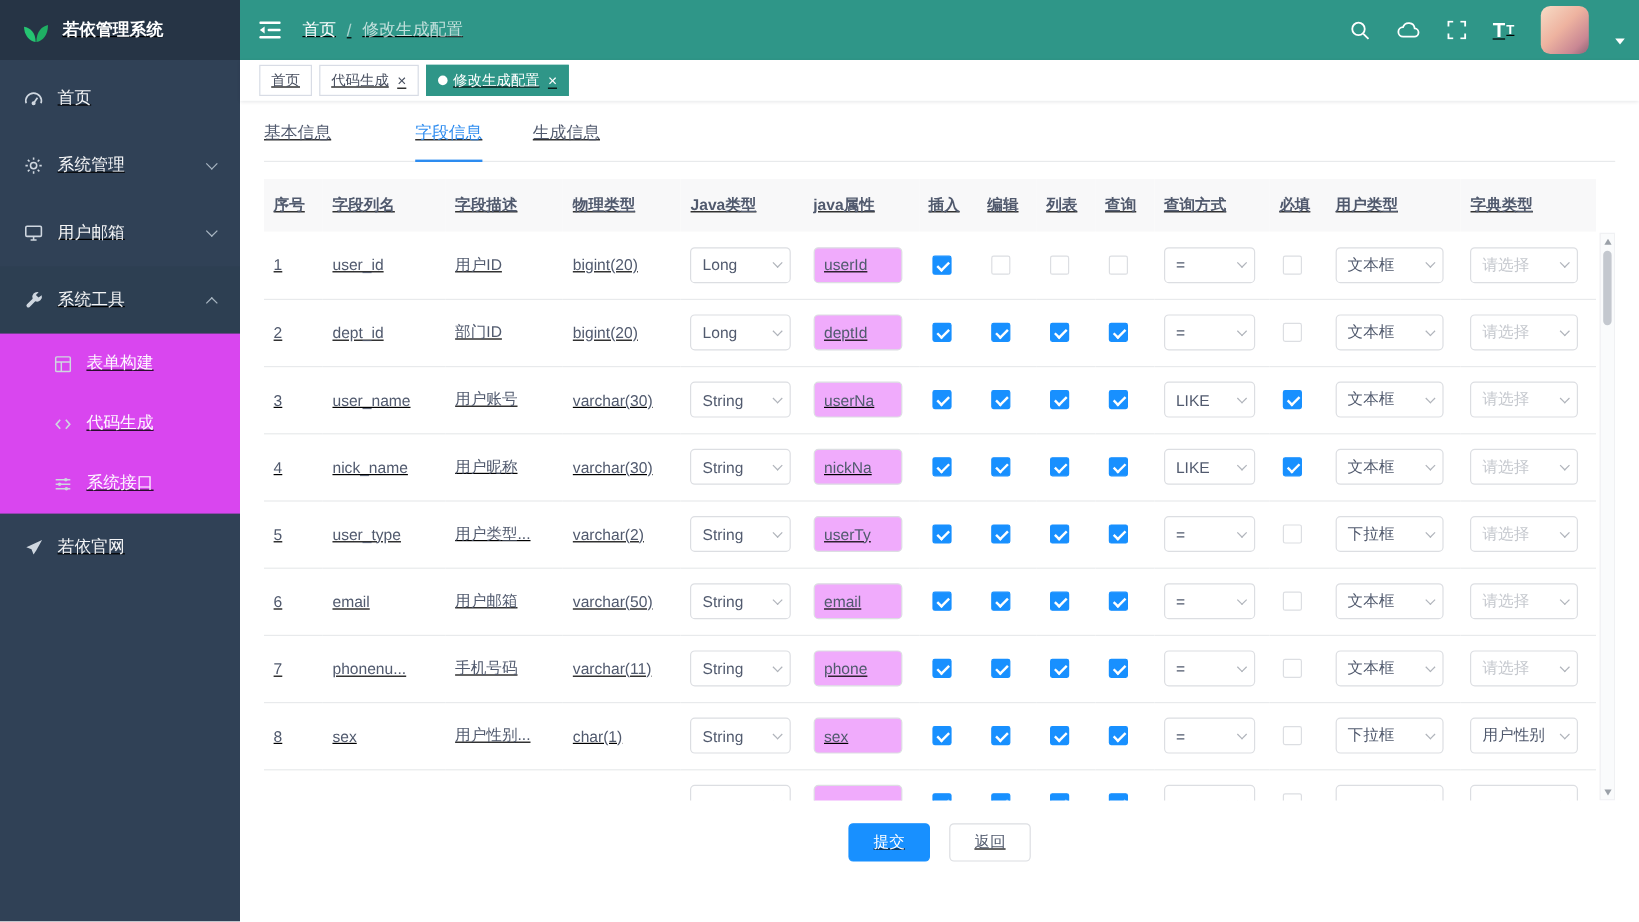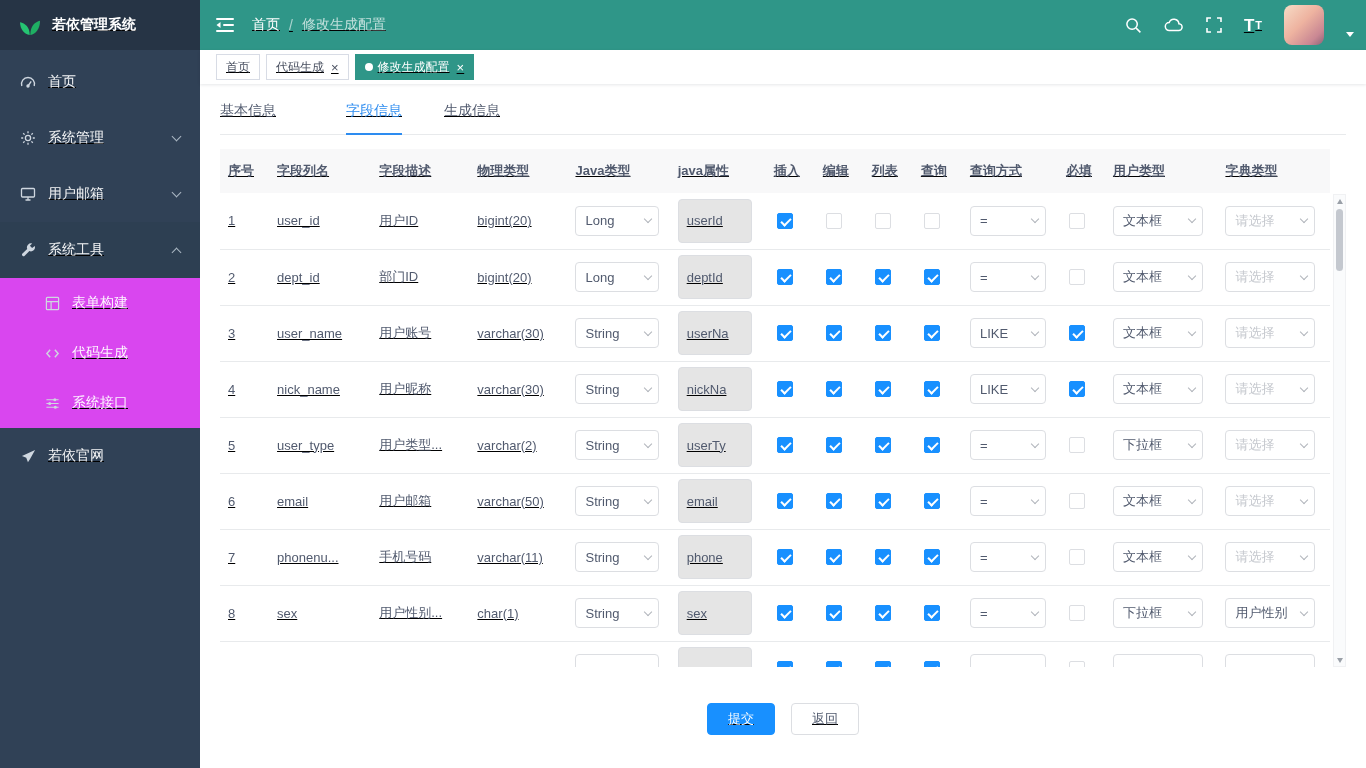--- a/index.html
+++ b/index.html
@@ -54,35 +54,35 @@
   .twrap { position:relative; margin-top:14px; height:518px; overflow:hidden; }
   table { width:calc(100% - 16px); border-collapse:collapse; table-layout:fixed; }
   thead th { background:#f8f8f9; height:44px; font-size:13px; color:#515a6e; font-weight:bold; text-align:left; padding:0 8px; white-space:nowrap; }
   tbody td { height:56px; border-bottom:1px solid #e8eaec; font-size:13px; color:#515a6e; padding:0 8px; white-space:nowrap; overflow:hidden; }
 
   .sel { display:inline-flex; align-items:center; justify-content:space-between; height:30px; padding:0 7px 0 9px; border:1px solid #dcdee2; border-radius:4px; background:#fff; color:#515a6e; font-size:13px; cursor:pointer; }
   .sel span { overflow:hidden; white-space:nowrap; }
   .sel.ph span { color:#c5c8ce; }
   .chev { width:6px; height:6px; border-right:1px solid #b0b4bb; border-bottom:1px solid #b0b4bb; transform:rotate(45deg); margin-left:5px; margin-top:-3px; flex-shrink:0; }
   .w84 { width:84px; } .w76 { width:76px; } .w90 { width:90px; }
-  .inp { width:74px; height:44px; border:1px solid #dcdee2; border-radius:4px; display:flex; align-items:center; padding:0 8px; background:#e5e5e5; color:#515a6e; font-size:13px; overflow:hidden; white-space:nowrap; cursor:text; }
+  .inp { width:74px; height:30px; border:1px solid #dcdee2; border-radius:4px; display:flex; align-items:center; padding:0 8px; background:#f0abfc; color:#515a6e; font-size:13px; overflow:hidden; white-space:nowrap; cursor:text; }
 
   .cb { display:inline-block; width:16px; height:16px; border:1px solid #dcdee2; border-radius:2px; background:#fff; position:relative; cursor:pointer; vertical-align:middle; margin-left:3px; }
   .cb.on { background:#1890ff; border-color:#1890ff; }
   .cb.on::after { content:""; position:absolute; left:5px; top:2px; width:4px; height:8px; border:solid #fff; border-width:0 2px 2px 0; transform:rotate(45deg); }
 
   
   .sbar { position:absolute; right:0; top:45px; bottom:0; width:13px; background:#fafbfc; border:1px solid #f0f1f3; cursor:pointer; }
   .sb-up, .sb-down { position:absolute; left:0; width:100%; height:12px; display:flex; align-items:center; justify-content:center; }
   .sb-up { top:0; } .sb-down { bottom:0; }
   .tri-up { width:0; height:0; border-left:3.5px solid transparent; border-right:3.5px solid transparent; border-bottom:5px solid #9aa0a8; }
   .tri-down { width:0; height:0; border-left:3.5px solid transparent; border-right:3.5px solid transparent; border-top:5px solid #9aa0a8; }
   .sb-thumb { position:absolute; left:2px; top:14px; width:7px; height:62px; border-radius:4px; background:#c4c8cf; }
 
-  .footer { display:flex; justify-content:center; gap:16px; margin-top:36px; }
+  .footer { display:flex; justify-content:center; gap:16px; margin-top:19px; }
   .btn { height:32px; padding:0 20px; border-radius:4px; font-size:13px; cursor:pointer; display:inline-flex; align-items:center; }
   .btn-primary { background:#1890ff; border:1px solid #1890ff; color:#fff; }
   .btn-default { background:#fff; border:1px solid #dcdee2; color:#515a6e; }
 </style>
 </head>
 <body>
 
 <div class="app">
 
   <aside class="sidebar">

